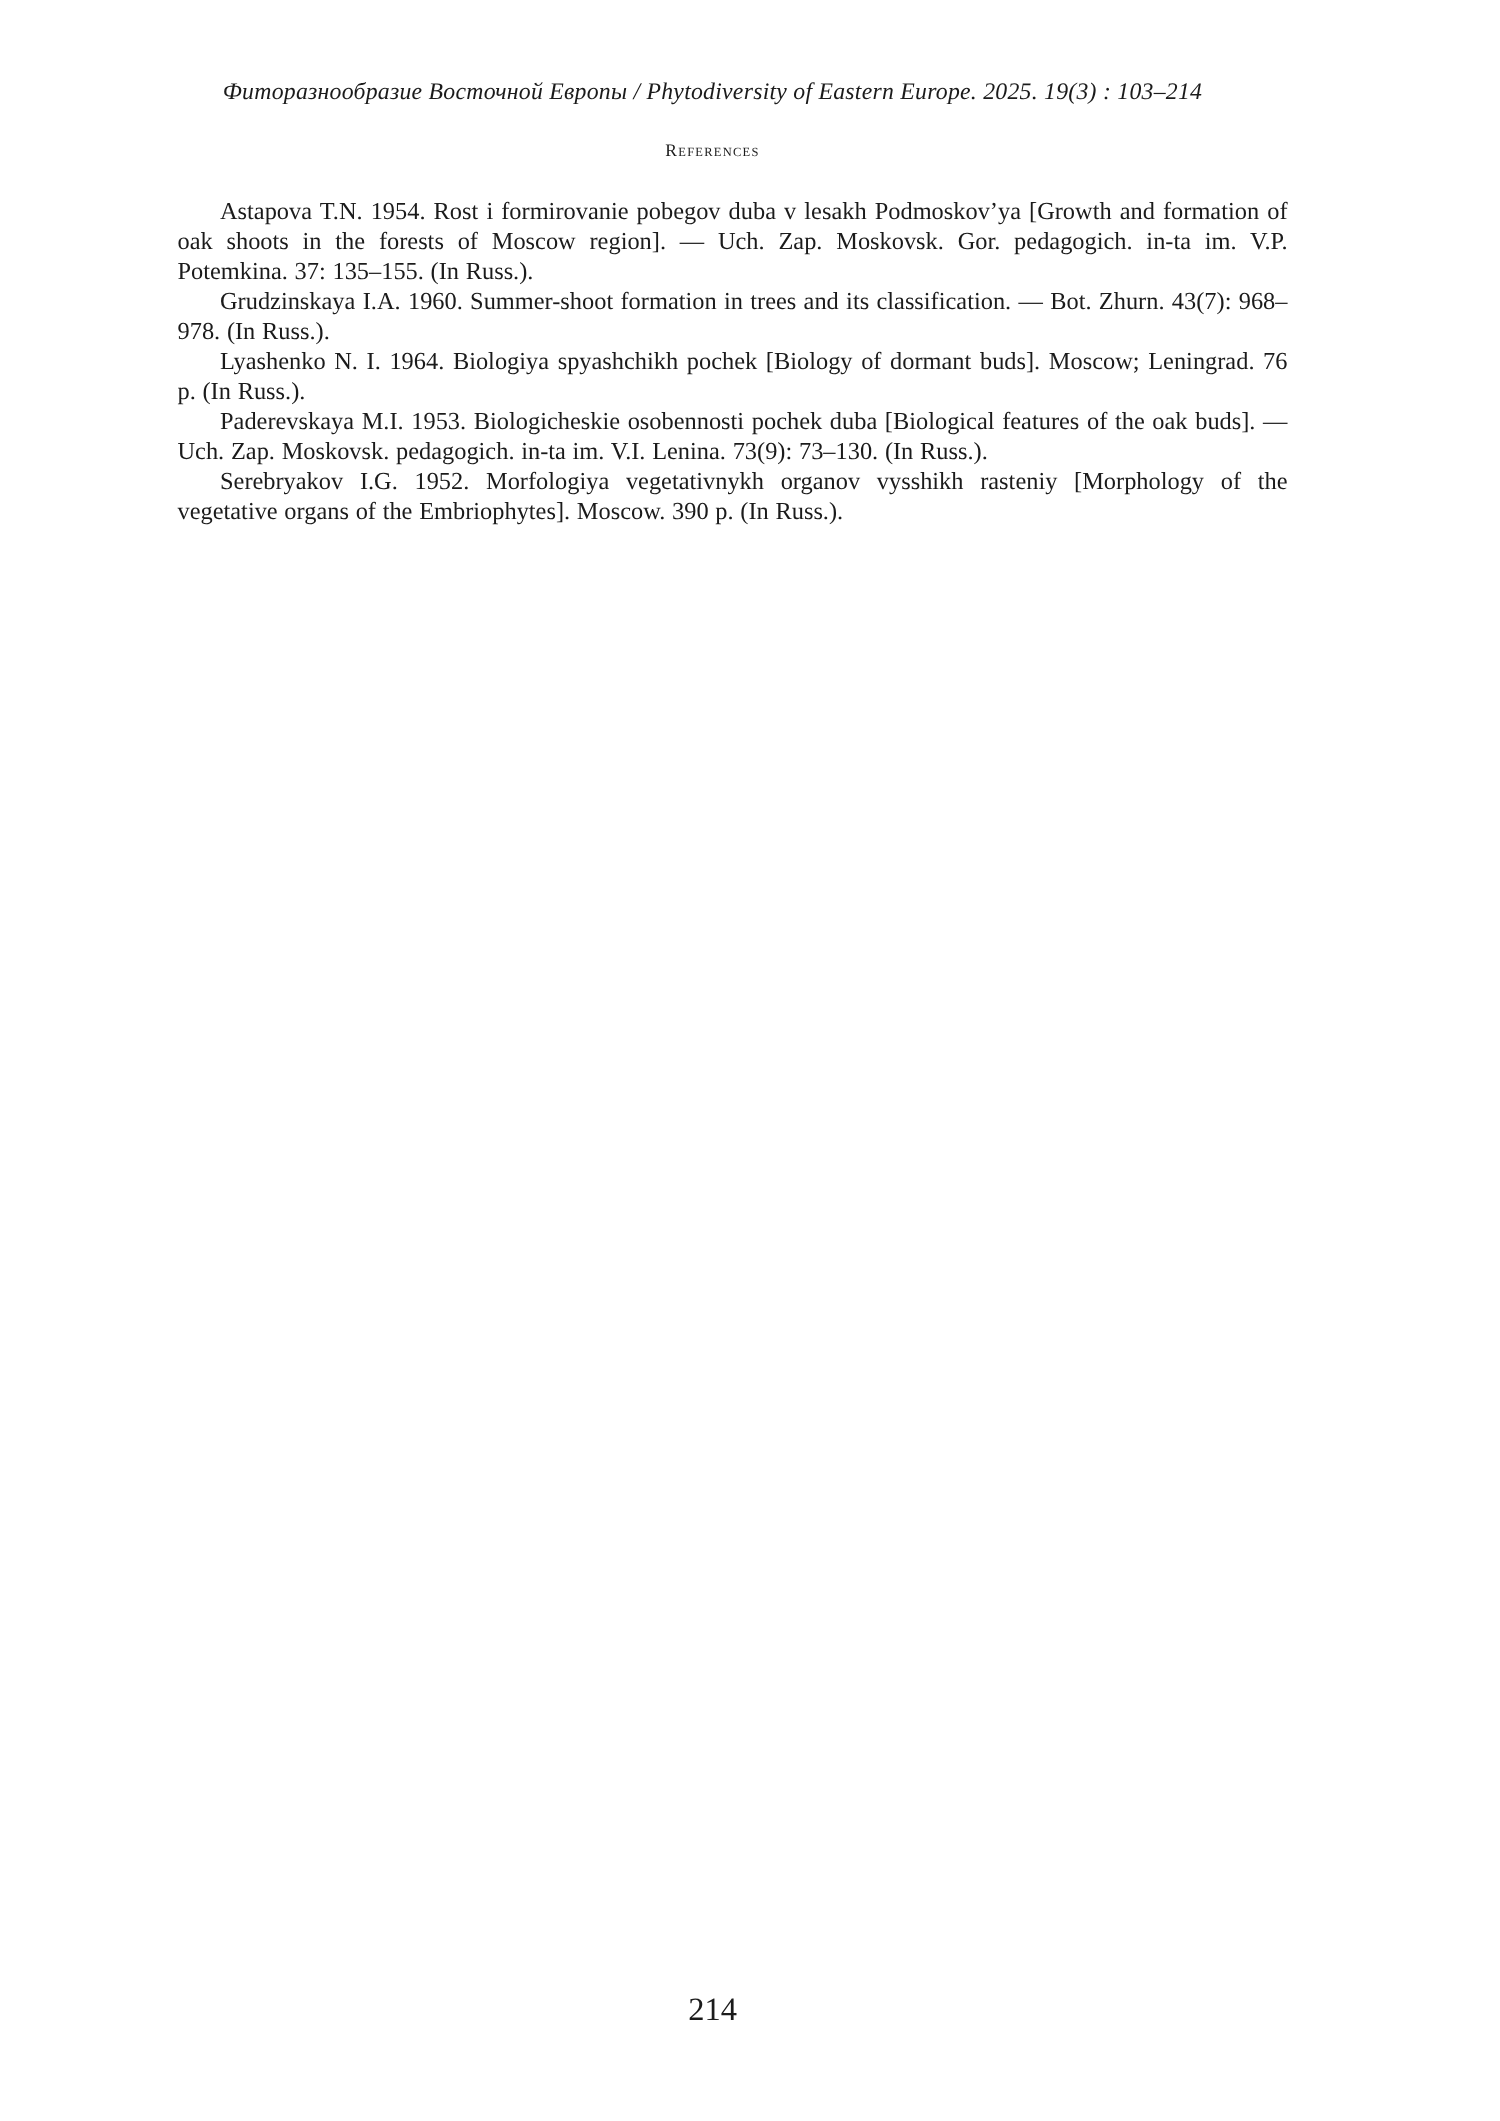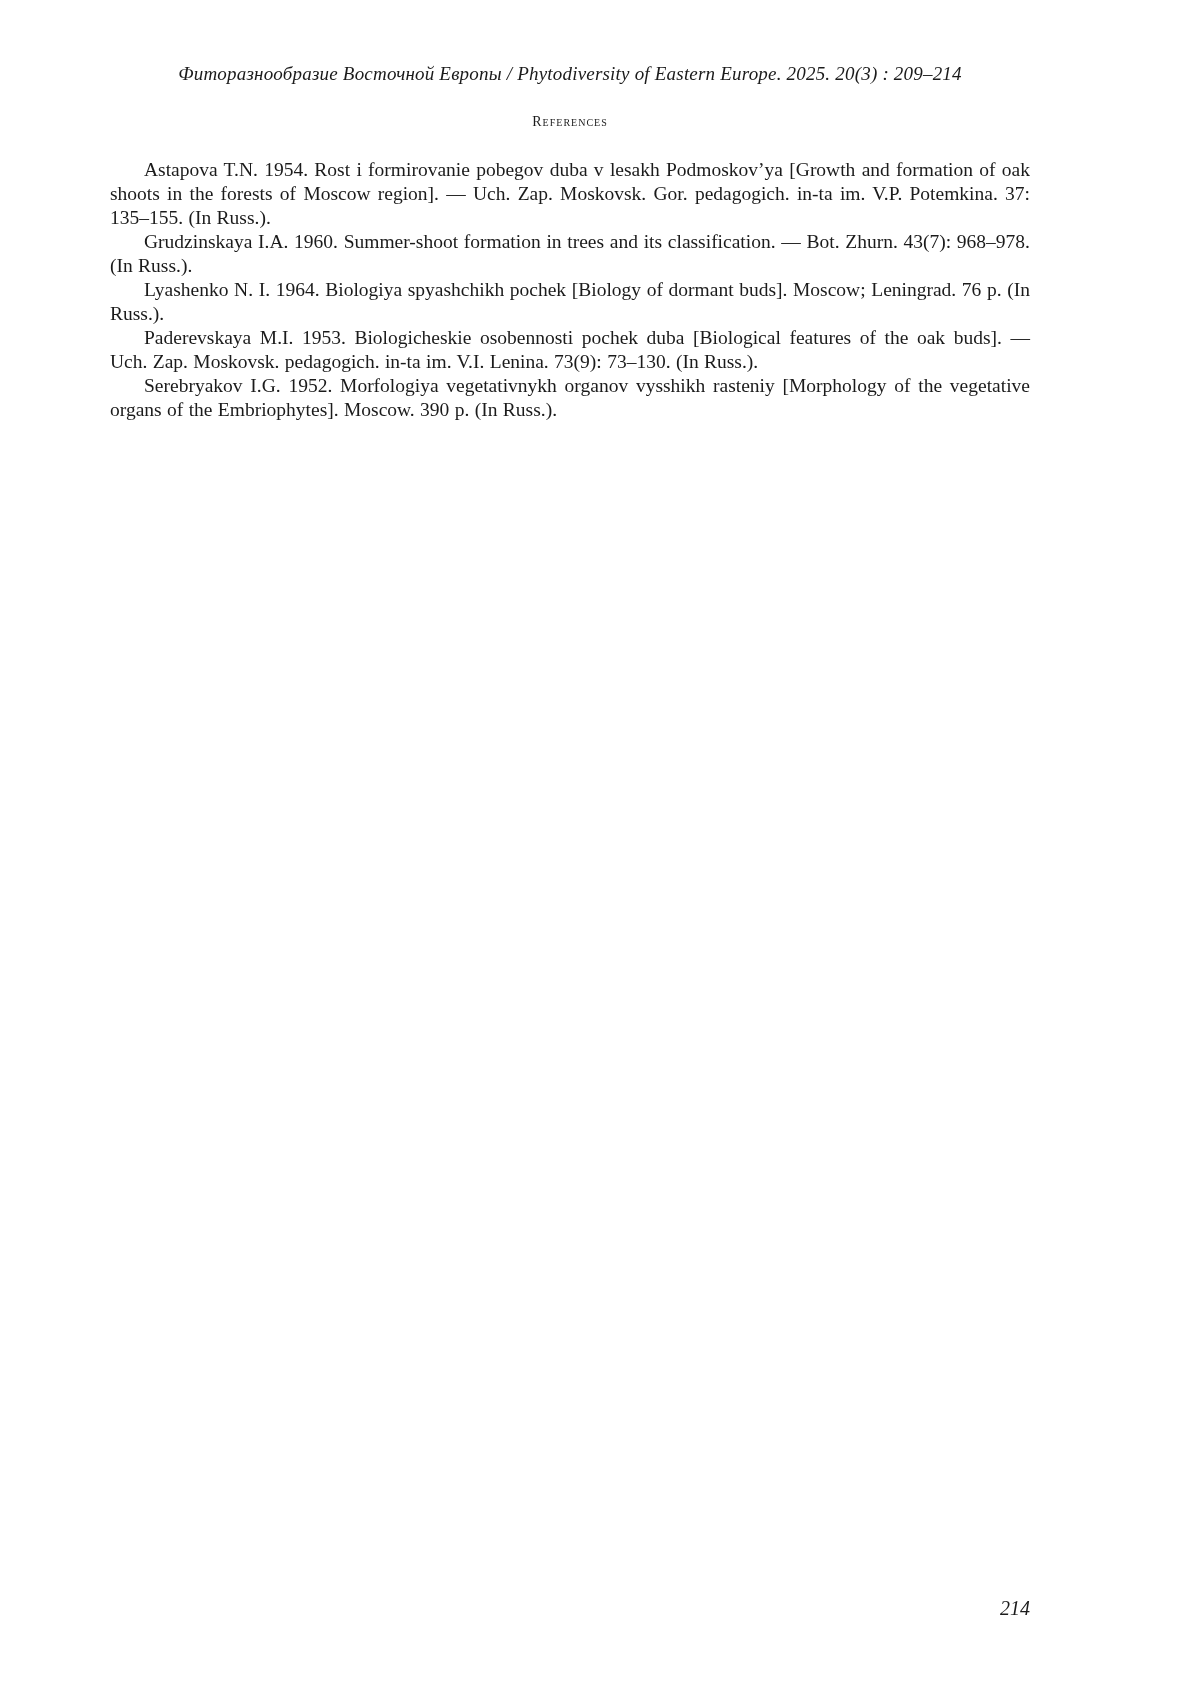--- a/index.html
+++ b/index.html
@@ -35,46 +35,46 @@
     margin: 24px 0 0 0;
     font-weight: normal;
     font-variant: small-caps;
     font-size: 14px;
     line-height: 24px;
     text-align: center;
     letter-spacing: 1px;
   }
   .refs {
     margin-top: 24px;
+    margin-left: 32px;
   }
   .ref {
     margin: 0;
     font-size: 19.5px;
     line-height: 24px;
     text-align: justify;
     text-indent: 34px;
     word-spacing: 0.5px;
   }
   .page-number {
     position: absolute;
     left: 110px;
     top: 1596px;
     width: 920px;
-    text-align: right;
-    font-size: 20px;
+    text-align: center;
+    font-size: 26px;
     line-height: 24px;
-    font-style: italic;
   }
 </style>
 </head>
 <body>
 
 <div class="page">
   <div class="content">
-    <div class="journal-header">Фиторазнообразие Восточной Европы / Phytodiversity of Eastern Europe. 2025. 20(3) : 209–214</div>
+    <div class="journal-header">Фиторазнообразие Восточной Европы / Phytodiversity of Eastern Europe. 2025. 19(3) : 103–214</div>
     <h1 class="section-title">References</h1>
     <div class="refs">
       <p class="ref">Astapova T.N. 1954. Rost i formirovanie pobegov duba v lesakh Podmoskov’ya [Growth and formation of oak shoots in the forests of Moscow region]. — Uch. Zap. Moskovsk. Gor. pedagogich. in-ta im. V.P. Potemkina. 37: 135–155. (In Russ.).</p>
       <p class="ref">Grudzinskaya I.A. 1960. Summer-shoot formation in trees and its classification. — Bot. Zhurn. 43(7): 968–978. (In Russ.).</p>
       <p class="ref">Lyashenko N. I. 1964. Biologiya spyashchikh pochek [Biology of dormant buds]. Moscow; Leningrad. 76 p. (In Russ.).</p>
       <p class="ref">Paderevskaya M.I. 1953. Biologicheskie osobennosti pochek duba [Biological features of the oak buds]. — Uch. Zap. Moskovsk. pedagogich. in-ta im. V.I. Lenina. 73(9): 73–130. (In Russ.).</p>
       <p class="ref">Serebryakov I.G. 1952. Morfologiya vegetativnykh organov vysshikh rasteniy [Morphology of the vegetative organs of the Embriophytes]. Moscow. 390 p. (In Russ.).</p>
     </div>
   </div>
   <div class="page-number">214</div>

